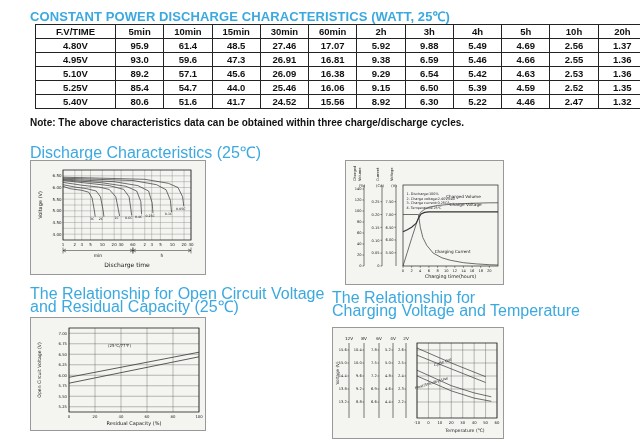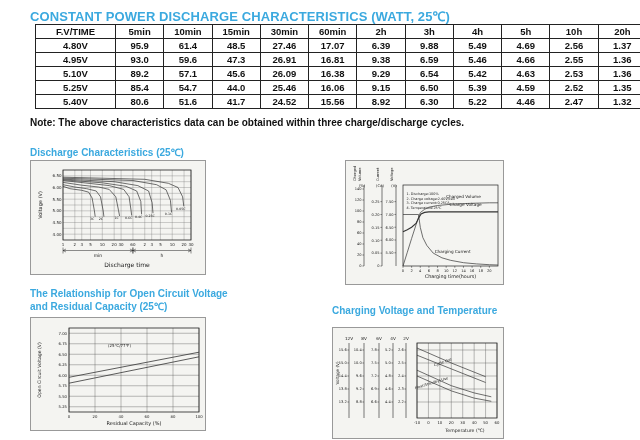--- a/index.html
+++ b/index.html
@@ -3,21 +3,21 @@
 <meta charset="utf-8">
 <style>
   *{margin:0;padding:0;box-sizing:border-box}
   html,body{width:640px;height:440px}
   body{background:#fff;font-family:"Liberation Sans",sans-serif;position:relative;overflow:hidden}
   .page{position:absolute;inset:0;background:#ffffff}
   .title{position:absolute;left:30px;top:7px;font-size:13px;font-weight:700;color:#3BA9DF;letter-spacing:.1px;white-space:nowrap}
   .power-table{position:absolute;left:35px;top:24px;width:612px;border-collapse:collapse;table-layout:fixed}
   .power-table th,.power-table td{border:1px solid #222;font-size:9.5px;font-weight:700;text-align:center;height:14px;color:#111;padding:0;font-family:"Liberation Sans",sans-serif}
   .note{position:absolute;left:30px;top:117px;font-size:10px;font-weight:700;color:#111;white-space:nowrap}
-  .sec-heading{position:absolute;font-size:10px;font-weight:700;color:#3BA9DF;line-height:13px;white-space:nowrap}
+  .sec-heading{position:absolute;font-size:16px;font-weight:400;color:#3BA9DF;line-height:13px;white-space:nowrap}
   .chart-frame{position:absolute;background:#f4f4f1;border:1px solid #999}
   svg text{font-family:"DejaVu Sans",sans-serif}
 </style>
 </head>
 <body>
 
 <div class="page">
 
   <div class="title">CONSTANT POWER DISCHARGE CHARACTERISTICS (WATT, 25℃)</div>
 
@@ -43,21 +43,21 @@
         </tr>
       </thead>
     <tbody id="tbl-body">
         <tr>
           <td>4.80V</td>
           <td>95.9</td>
           <td>61.4</td>
           <td>48.5</td>
           <td>27.46</td>
           <td>17.07</td>
-          <td>6.39</td>
+          <td>5.92</td>
           <td>9.88</td>
           <td>5.49</td>
           <td>4.69</td>
           <td>2.56</td>
           <td>1.37</td>
         </tr>
         <tr>
           <td>4.95V</td>
           <td>93.0</td>
           <td>59.6</td>
@@ -319,20 +319,21 @@
         <text x="116" y="99.5" font-size="3.8" fill="#1a1a1a" text-anchor="middle">60</text>
         <text x="142" y="99.5" font-size="3.8" fill="#1a1a1a" text-anchor="middle">80</text>
         <text x="168" y="99.5" font-size="3.8" fill="#1a1a1a" text-anchor="middle">100</text>
         <path d="M38.0,59.3L168.0,34.2" fill="none" stroke="#333" stroke-width="0.8"></path>
         <path d="M38.0,65.2L168.0,38.8" fill="none" stroke="#333" stroke-width="0.8"></path>
         <text x="77" y="28.690000000000012" font-size="4" fill="#1a1a1a" text-anchor="start">(25℃/77℉)</text>
         <text x="10" y="52" font-size="4.6" fill="#1a1a1a" text-anchor="middle" transform="rotate(-90 10 52)">Open Circuit Voltage (V)</text>
         <text x="103" y="107" font-size="5" fill="#1a1a1a" text-anchor="middle">Residual Capacity (%)</text>
       </svg></div>
 
+  <div class="sec-heading" style="left:332px;top:291px">The Relationship for</div>
   <div class="sec-heading" style="left:332px;top:304px">Charging Voltage and Temperature</div>
   <div class="chart-frame" style="left:332px;top:327px;width:172px;height:112px" id="chart-temp"><svg viewBox="0 0 172 112" width="172" height="112">
         <text x="16" y="12" font-size="4.2" fill="#1a1a1a" text-anchor="middle">12V</text>
         <line x1="16" y1="15" x2="16" y2="90" stroke="#222" stroke-width="0.6"></line>
         <line x1="14.4" y1="22" x2="16" y2="22" stroke="#222" stroke-width="0.5"></line>
         <text x="13.8" y="23.3" font-size="3.6" fill="#1a1a1a" text-anchor="end">15.6</text>
         <line x1="14.4" y1="35.000000000000014" x2="16" y2="35.000000000000014" stroke="#222" stroke-width="0.5"></line>
         <text x="13.8" y="36.30000000000001" font-size="3.6" fill="#1a1a1a" text-anchor="end">15.0</text>
         <line x1="14.4" y1="48.00000000000002" x2="16" y2="48.00000000000002" stroke="#222" stroke-width="0.5"></line>
         <text x="13.8" y="49.30000000000002" font-size="3.6" fill="#1a1a1a" text-anchor="end">14.4</text>

